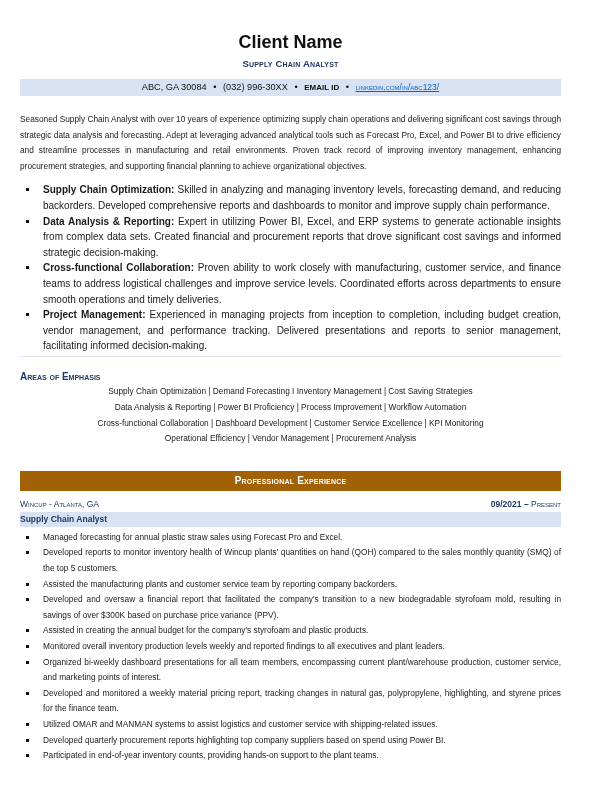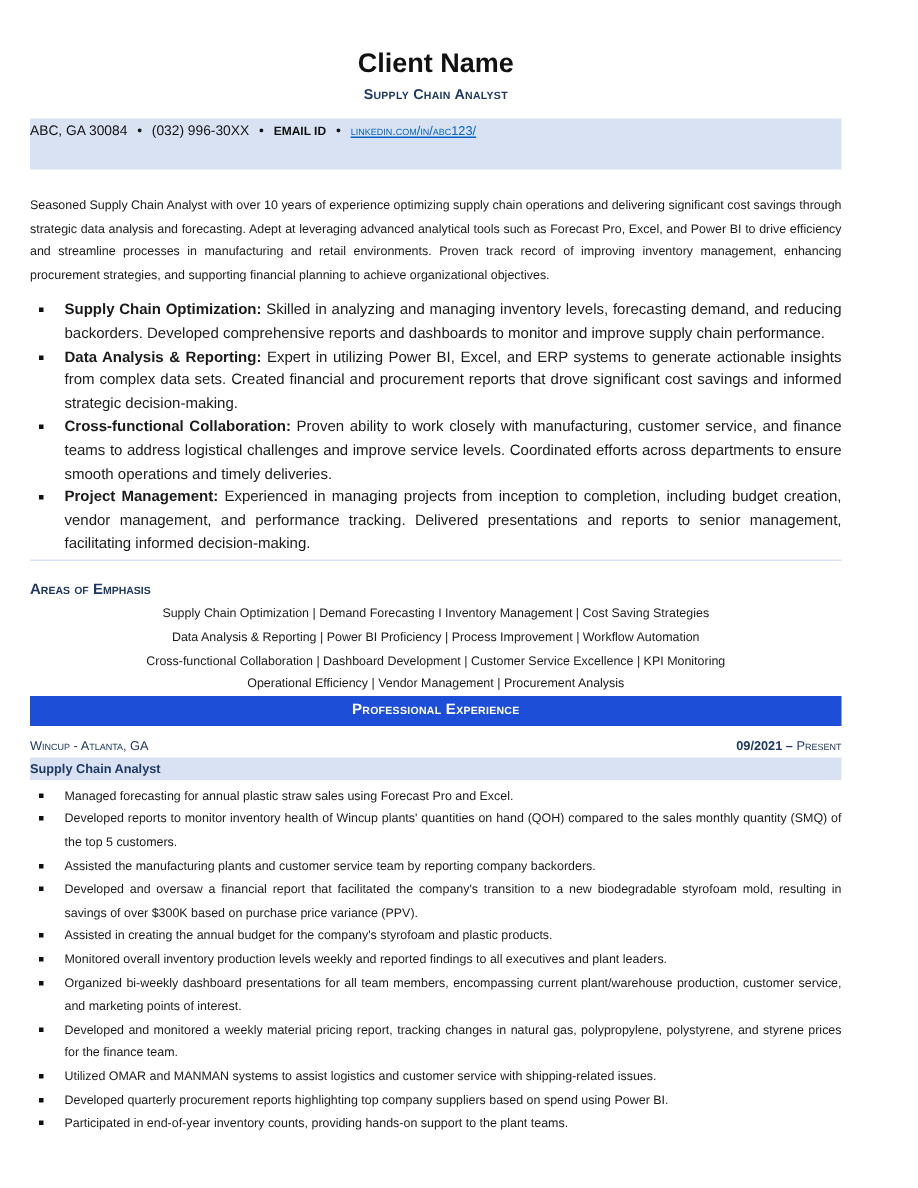--- a/index.html
+++ b/index.html
@@ -1,33 +1,33 @@
 <!DOCTYPE html>
 <html><head>
   <meta charset="utf-8">
   <style>
     html, body { margin:0; padding:0; background:#ffffff; }
     body { width:612px; height:792px; position:relative; overflow:hidden;
       font-family:"Liberation Sans", "DejaVu Sans", sans-serif; color:#1a1a1a; }
     .page { position:absolute; left:20px; top:0; width:541px; }
     .name { text-align:center; font-weight:bold; font-size:18px; margin-top:31px; height:22px; line-height:22px; color:#111; }
     .title { text-align:center; font-weight:bold; font-size:9.5px; color:#1f3864; font-variant:small-caps; letter-spacing:0.2px; margin-top:4px; height:14px; line-height:14px; }
-    .contact { margin-top:8px; background:#d9e2f3; height:34px; line-height:17px; text-align:left; font-size:9.2px; color:#111; }
+    .contact { margin-top:8px; background:#d9e2f3; height:17px; line-height:17px; text-align:center; font-size:9.2px; color:#111; }
     .contact .sep { margin:0 4px; }
     .contact .email { font-variant:small-caps; font-weight:bold; font-size:8px; }
     .contact a { color:#0563c1; text-decoration:underline; font-variant:small-caps; font-size:8.5px; }
     .summary { margin-top:16px; font-size:8.3px; line-height:15.6px; text-align:justify; }
     ul.bl { list-style:none; margin:8px 0 0 0; padding:0; }
     ul.bl li { position:relative; padding-left:23px; font-size:10px; line-height:15.6px; text-align:justify; }
     ul.bl li::before { content:""; position:absolute; left:6px; top:6px; width:3px; height:3px; background:#111; }
     ul.bl li b { font-weight:bold; }
     .rule { height:1.5px; background:#d9e2f3; margin-top:2px; }
     .aoe-title { text-align:left; font-weight:bold; color:#1f3864; font-size:10px; font-variant:small-caps; margin-top:13px; height:14px; line-height:14px; }
     .aoe-line { text-align:center; font-size:8.3px; line-height:15.6px; }
-    .section-bar { margin-top:0; background:#1d4ed8; color:#fff; text-align:center; height:20px; line-height:20px; font-weight:bold; font-size:10px; font-variant:small-caps; letter-spacing:0.2px; }
+    .section-bar { margin-top:24px; background:#a16207; color:#fff; text-align:center; height:20px; line-height:20px; font-weight:bold; font-size:10px; font-variant:small-caps; letter-spacing:0.2px; }
     .job-head { display:flex; justify-content:space-between; margin-top:6px; height:14px; line-height:14px; font-size:8.5px; font-variant:small-caps; color:#1f3864; }
     .job-head .co { font-weight:normal; }
     .job-head .dates { font-weight:bold; color:#1f3864; }
     .job-head .dates .pres { font-weight:normal;text-align:right; }
     .job-role { background:#d9e2f3; height:15px; line-height:15px; font-size:8.5px; font-weight:bold; color:#1f3864; padding-left:0; margin-top:1px; }
     ul.jb { list-style:none; margin:3px 0 0 0; padding:0; }
     ul.jb li { position:relative; padding-left:23px; font-size:8.3px; line-height:15.6px; text-align:justify; }
     ul.jb li::before { content:""; position:absolute; left:6px; top:6px; width:3px; height:3px; background:#111; }
   </style>
 </head>
@@ -73,18 +73,18 @@
   <div class="job-role">Supply Chain Analyst</div>
 
   <ul class="jb">
     <li>Managed forecasting for annual plastic straw sales using Forecast Pro and Excel.</li>
     <li>Developed reports to monitor inventory health of Wincup plants' quantities on hand (QOH) compared to the sales monthly quantity (SMQ) of the top 5 customers.</li>
     <li>Assisted the manufacturing plants and customer service team by reporting company backorders.</li>
     <li>Developed and oversaw a financial report that facilitated the company's transition to a new biodegradable styrofoam mold, resulting in savings of over $300K based on purchase price variance (PPV).</li>
     <li>Assisted in creating the annual budget for the company's styrofoam and plastic products.</li>
     <li>Monitored overall inventory production levels weekly and reported findings to all executives and plant leaders.</li>
     <li>Organized bi-weekly dashboard presentations for all team members, encompassing current plant/warehouse production, customer service, and marketing points of interest.</li>
-    <li>Developed and monitored a weekly material pricing report, tracking changes in natural gas, polypropylene, polystyrene, and styrene prices for the finance team.</li>
+    <li>Developed and monitored a weekly material pricing report, tracking changes in natural gas, polypropylene, highlighting, and styrene prices for the finance team.</li>
     <li>Utilized OMAR and MANMAN systems to assist logistics and customer service with shipping-related issues.</li>
     <li>Developed quarterly procurement reports highlighting top company suppliers based on spend using Power BI.</li>
     <li>Participated in end-of-year inventory counts, providing hands-on support to the plant teams.</li>
   </ul>
 </div>
 
 </body></html>

